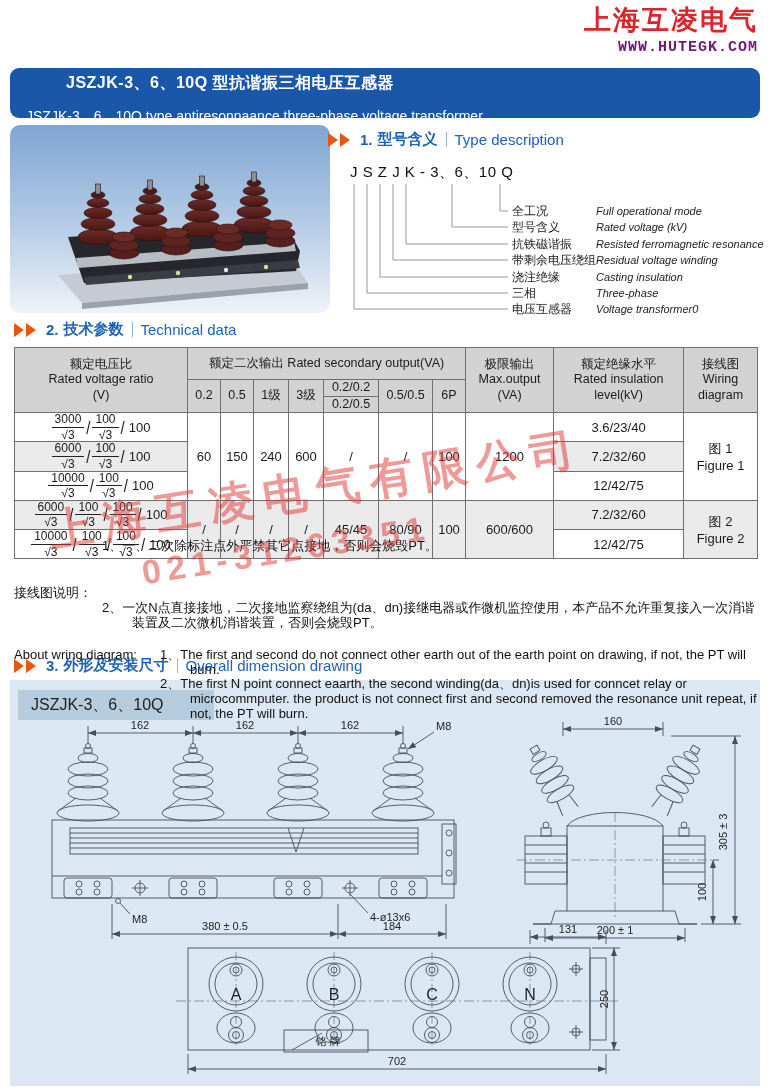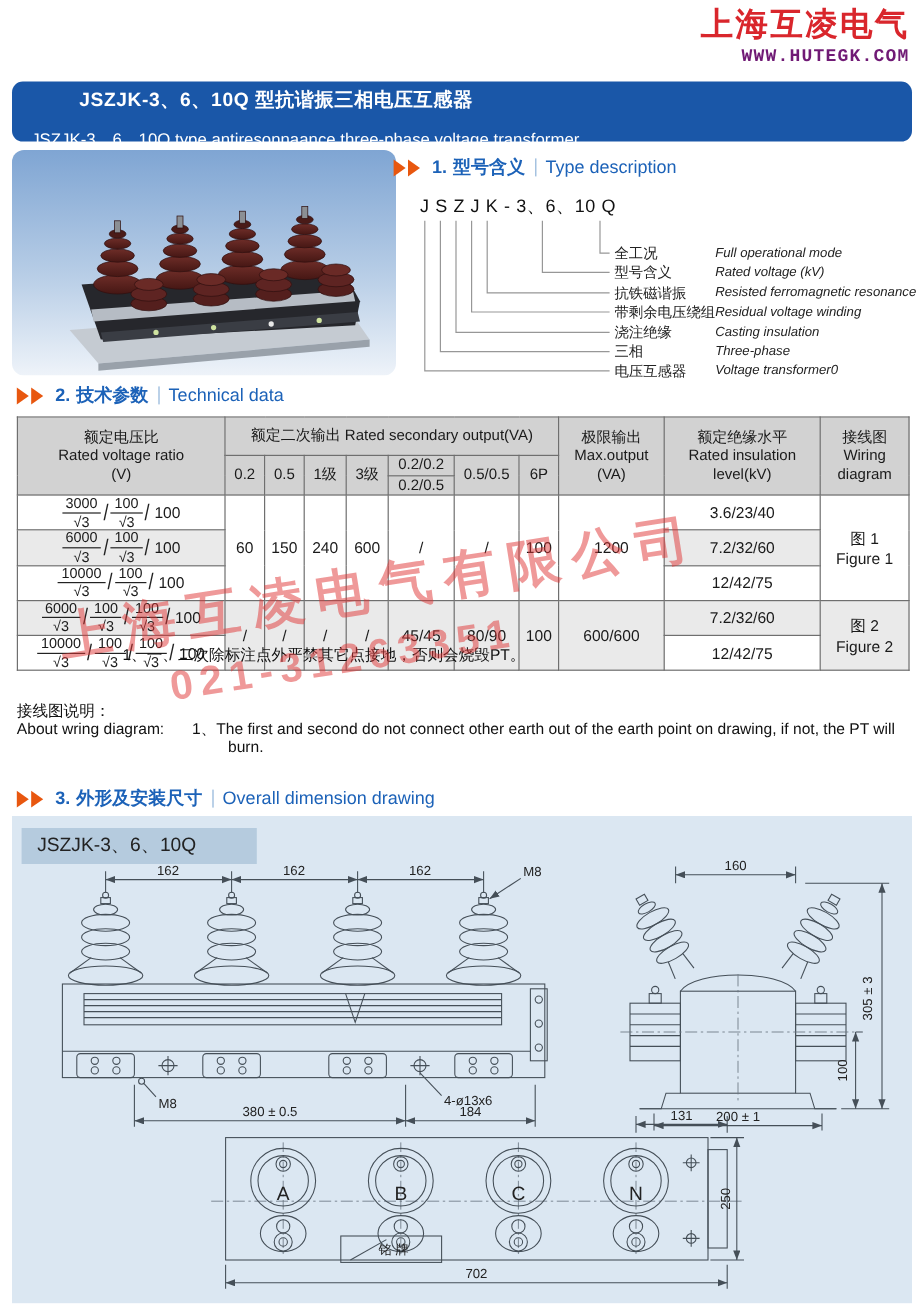--- a/index.html
+++ b/index.html
@@ -385,25 +385,30 @@
   <div class="wm-company">上海互凌电气有限公司</div>
   <div class="wm-phone">021-31263351</div>
 </div>
 
 <div class="notes">
   <div class="note-row">
     <span class="nl-zh">接线图说明：</span>
     <span class="note-text">1、一、二次除标注点外严禁其它点接地，否则会烧毁PT。</span>
   </div>
   <div class="note-row">
+    <span class="nl-zh"></span>
+    <span class="note-text hang">2、一次N点直接接地，二次接地监察绕组为(da、dn)接继电器或作微机监控使用，本产品不允许重复接入一次消谐装置及二次微机消谐装置，否则会烧毁PT。</span>
+  </div>
+  <div class="note-row">
     <span class="nl-en">About wring diagram:</span>
     <span class="note-text hang">1、The first and second do not connect other earth out of the earth point on drawing, if not, the PT will burn.</span>
   </div>
   <div class="note-row">
     <span class="nl-en"></span>
+    <span class="note-text hang">2、The first N point connect eaarth, the second winding(da、dn)is used for conncet relay or microcommputer. the product is not connect first and second removed the resonance unit repeat, if not, the PT will burn.</span>
   </div>
 </div>
 
 <div class="sec-title st3">
   <span class="tri"></span>
     <span class="tri"></span>
   <span class="sec-num">3.</span>
   <span class="sec-zh">外形及安装尺寸</span>
   <span class="sec-sep"></span>
   <span class="sec-en">Overall dimension drawing</span>

